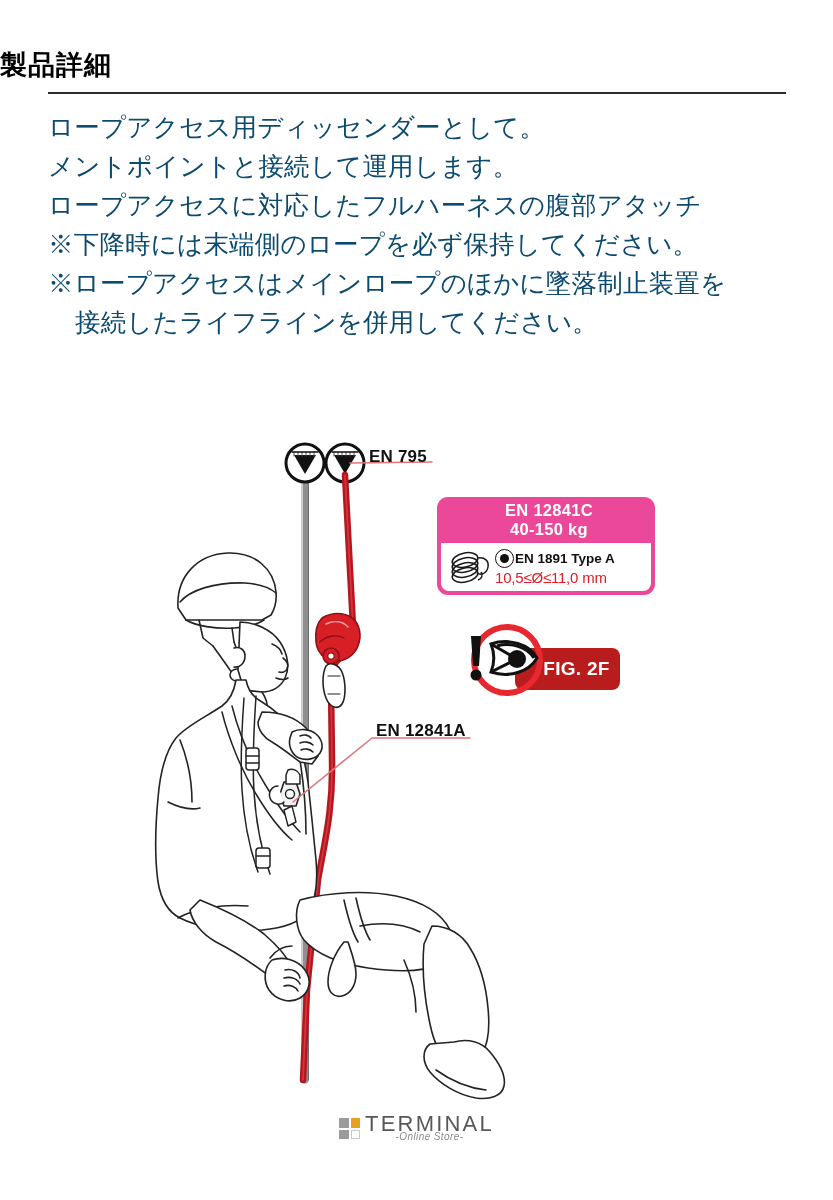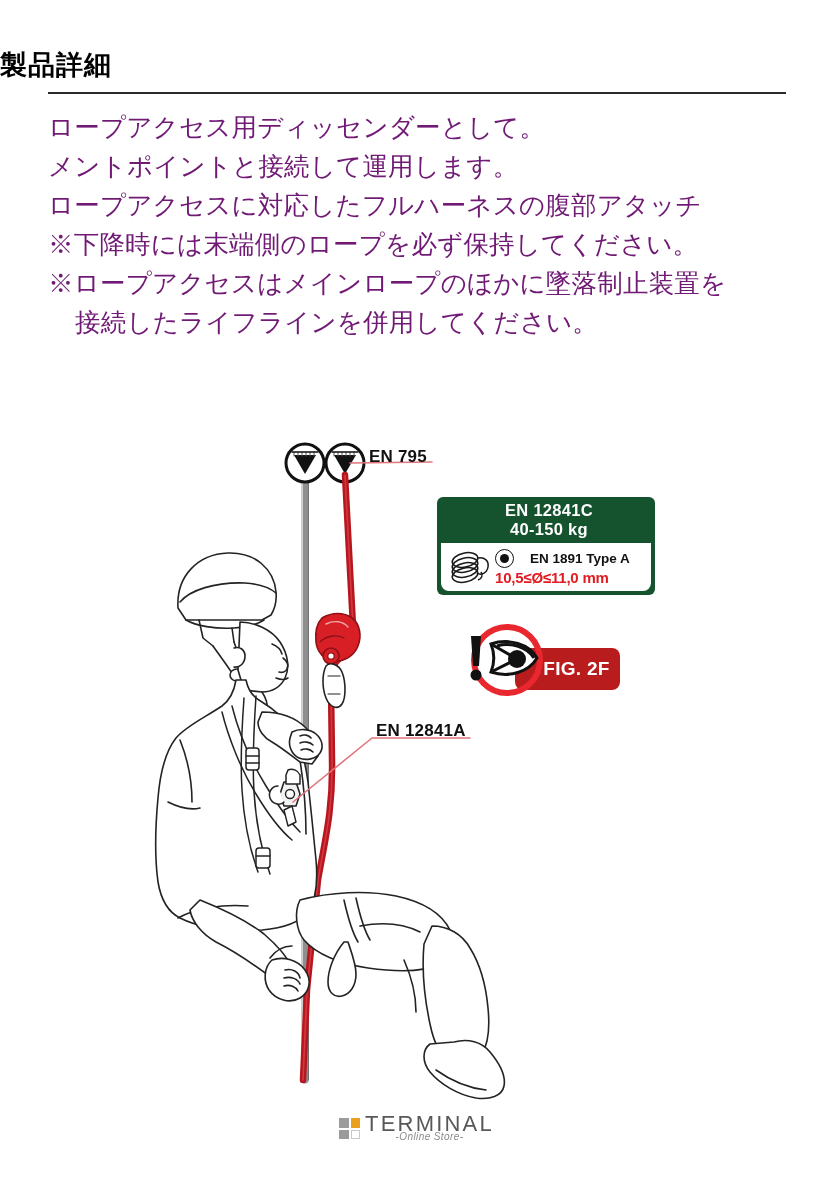--- a/index.html
+++ b/index.html
@@ -41,21 +41,21 @@
   
   #description {
     position: absolute;
     top: 108px;
     left: 48px;
     width: 760px;
   }
   .desc-line {
     font-size: 25.5px;
     line-height: 39px;
-    color: #701a75;
+    color: #0c4a6e;
     white-space: pre;
     letter-spacing: 0.2px;
   }
   .desc-line.indented { text-indent: 27px; }
 
   
   #illustration {
     position: absolute;
     top: 430px;
     left: 0;
@@ -64,22 +64,22 @@
   }
   #illustration svg { display: block; }
 
   
   #spec-badge {
     position: absolute;
     left: 437px;
     top: 497px;
     width: 218px;
     height: 98px;
-    border-radius: 6px;
-    background: #14532d;
+    border-radius: 11px;
+    background: #ec4899;
     overflow: hidden;
     box-sizing: border-box;
     padding-left: 6px;
   }
   #spec-badge-header {
     height: 46px;
     display: flex;
     flex-direction: column;
     align-items: center;
     justify-content: center;
@@ -108,21 +108,21 @@
   }
   #spec-text-col {
     margin-left: 2px;
     display: flex;
     flex-direction: column;
     justify-content: center;
   }
   #spec-row-type {
     display: flex;
     align-items: center;
-    gap: 16px;
+    gap: 1px;
     font-size: 13.5px;
     font-weight: 600;
     color: #111;
   }
   #rope-type-dot {
     width: 19px;
     height: 19px;
     border-radius: 50%;
     border: 1.6px solid #111;
     box-sizing: border-box;
@@ -133,21 +133,21 @@
   }
   #rope-type-dot::after {
     content: "";
     width: 9px;
     height: 9px;
     border-radius: 50%;
     background: #111;
   }
   #spec-diameter {
     font-size: 15px;
-    font-weight: bold;
+    font-weight: normal;
     color: #e01b22;
     margin-top: 1px;
     letter-spacing: -0.2px;
   }
 
   
   #fig-badge {
     position: absolute;
     left: 455px;
     top: 620px;

